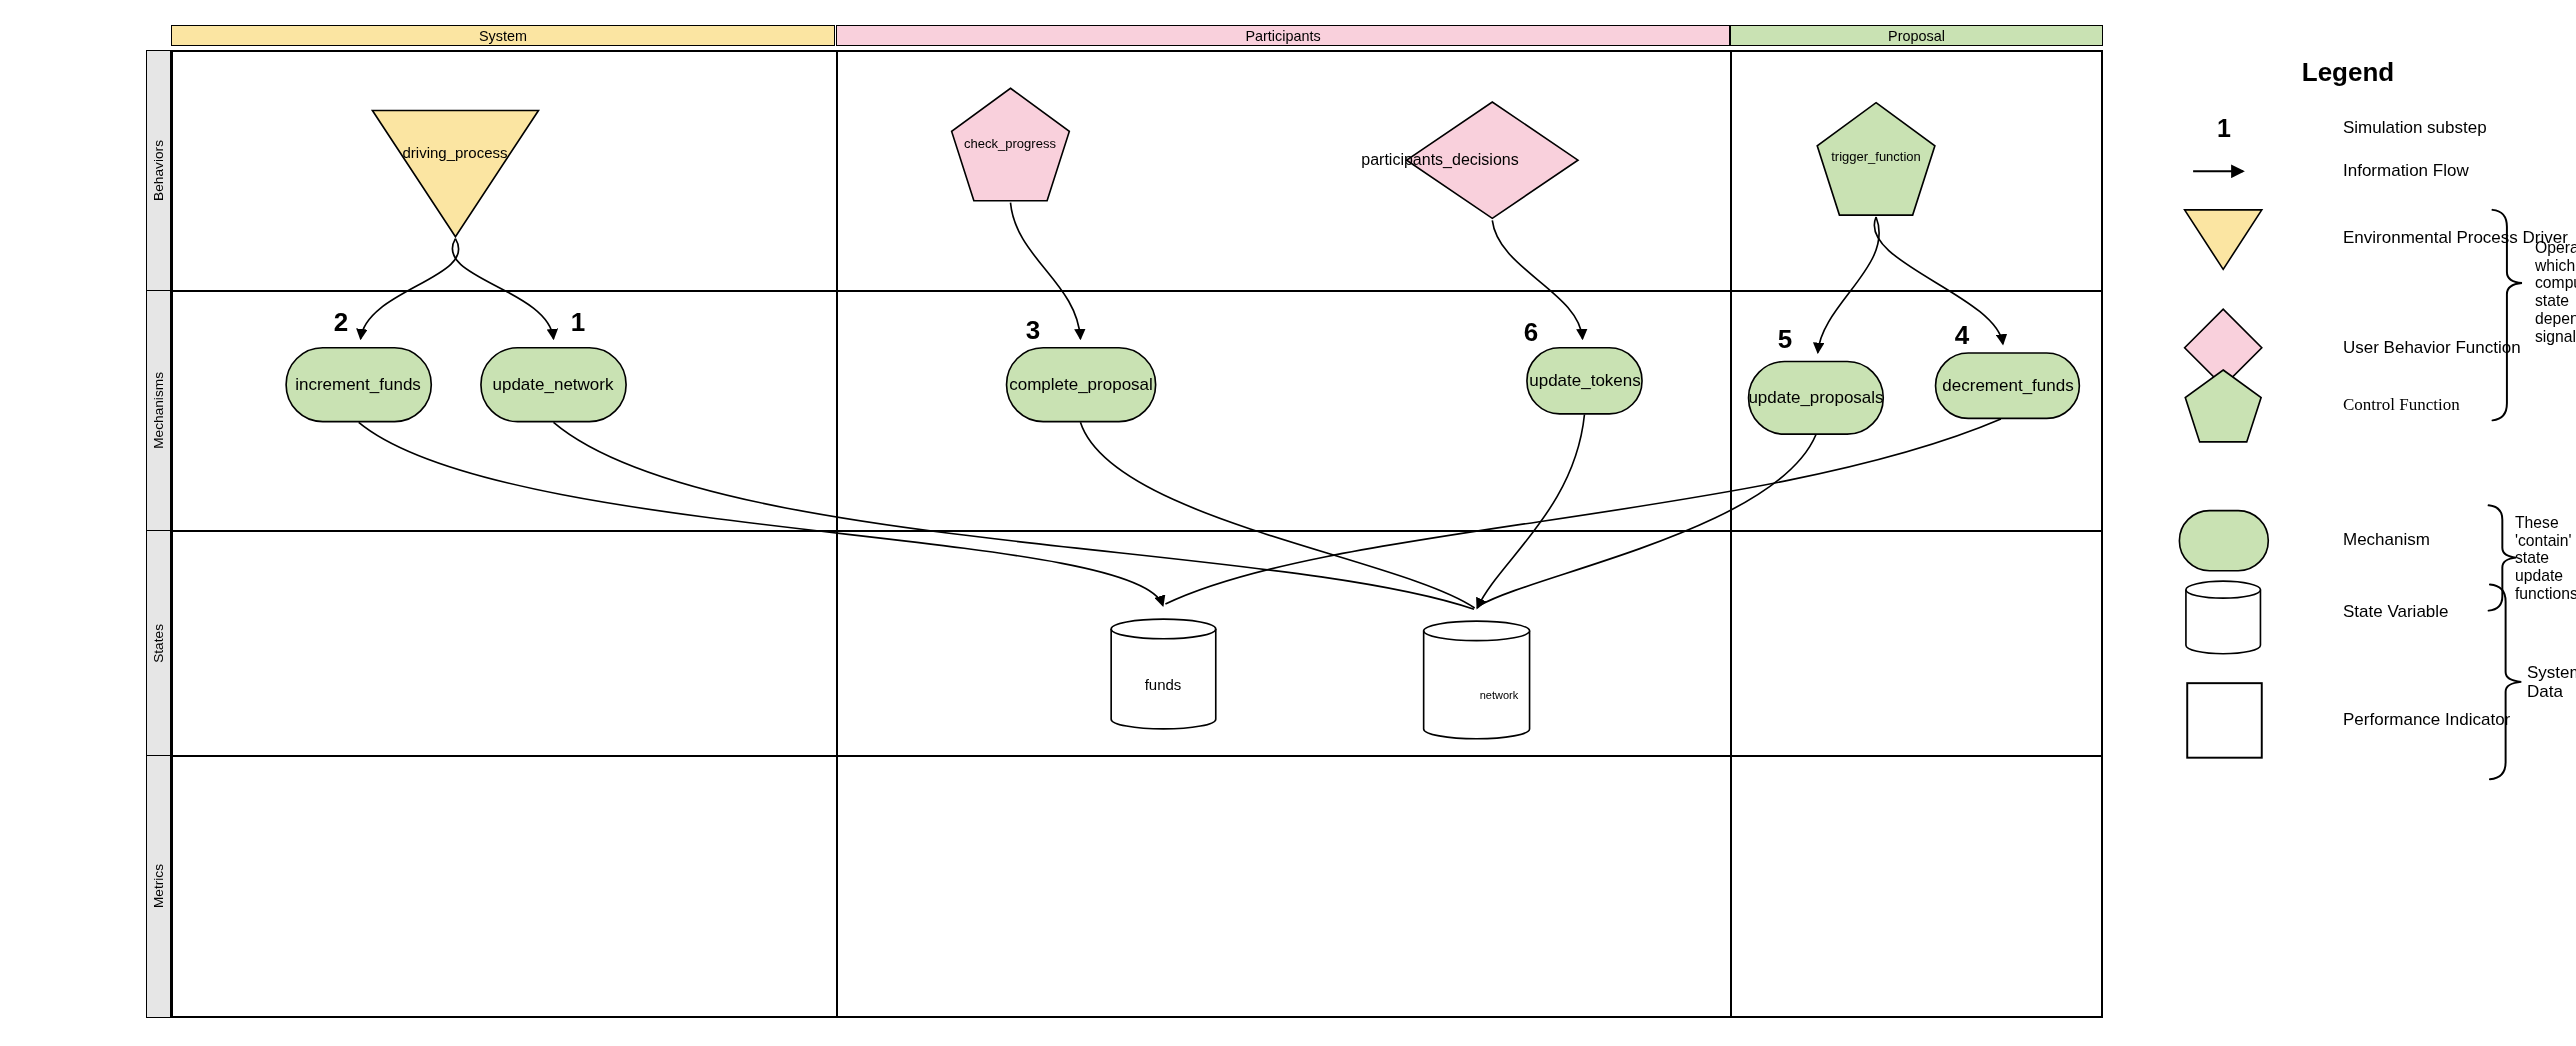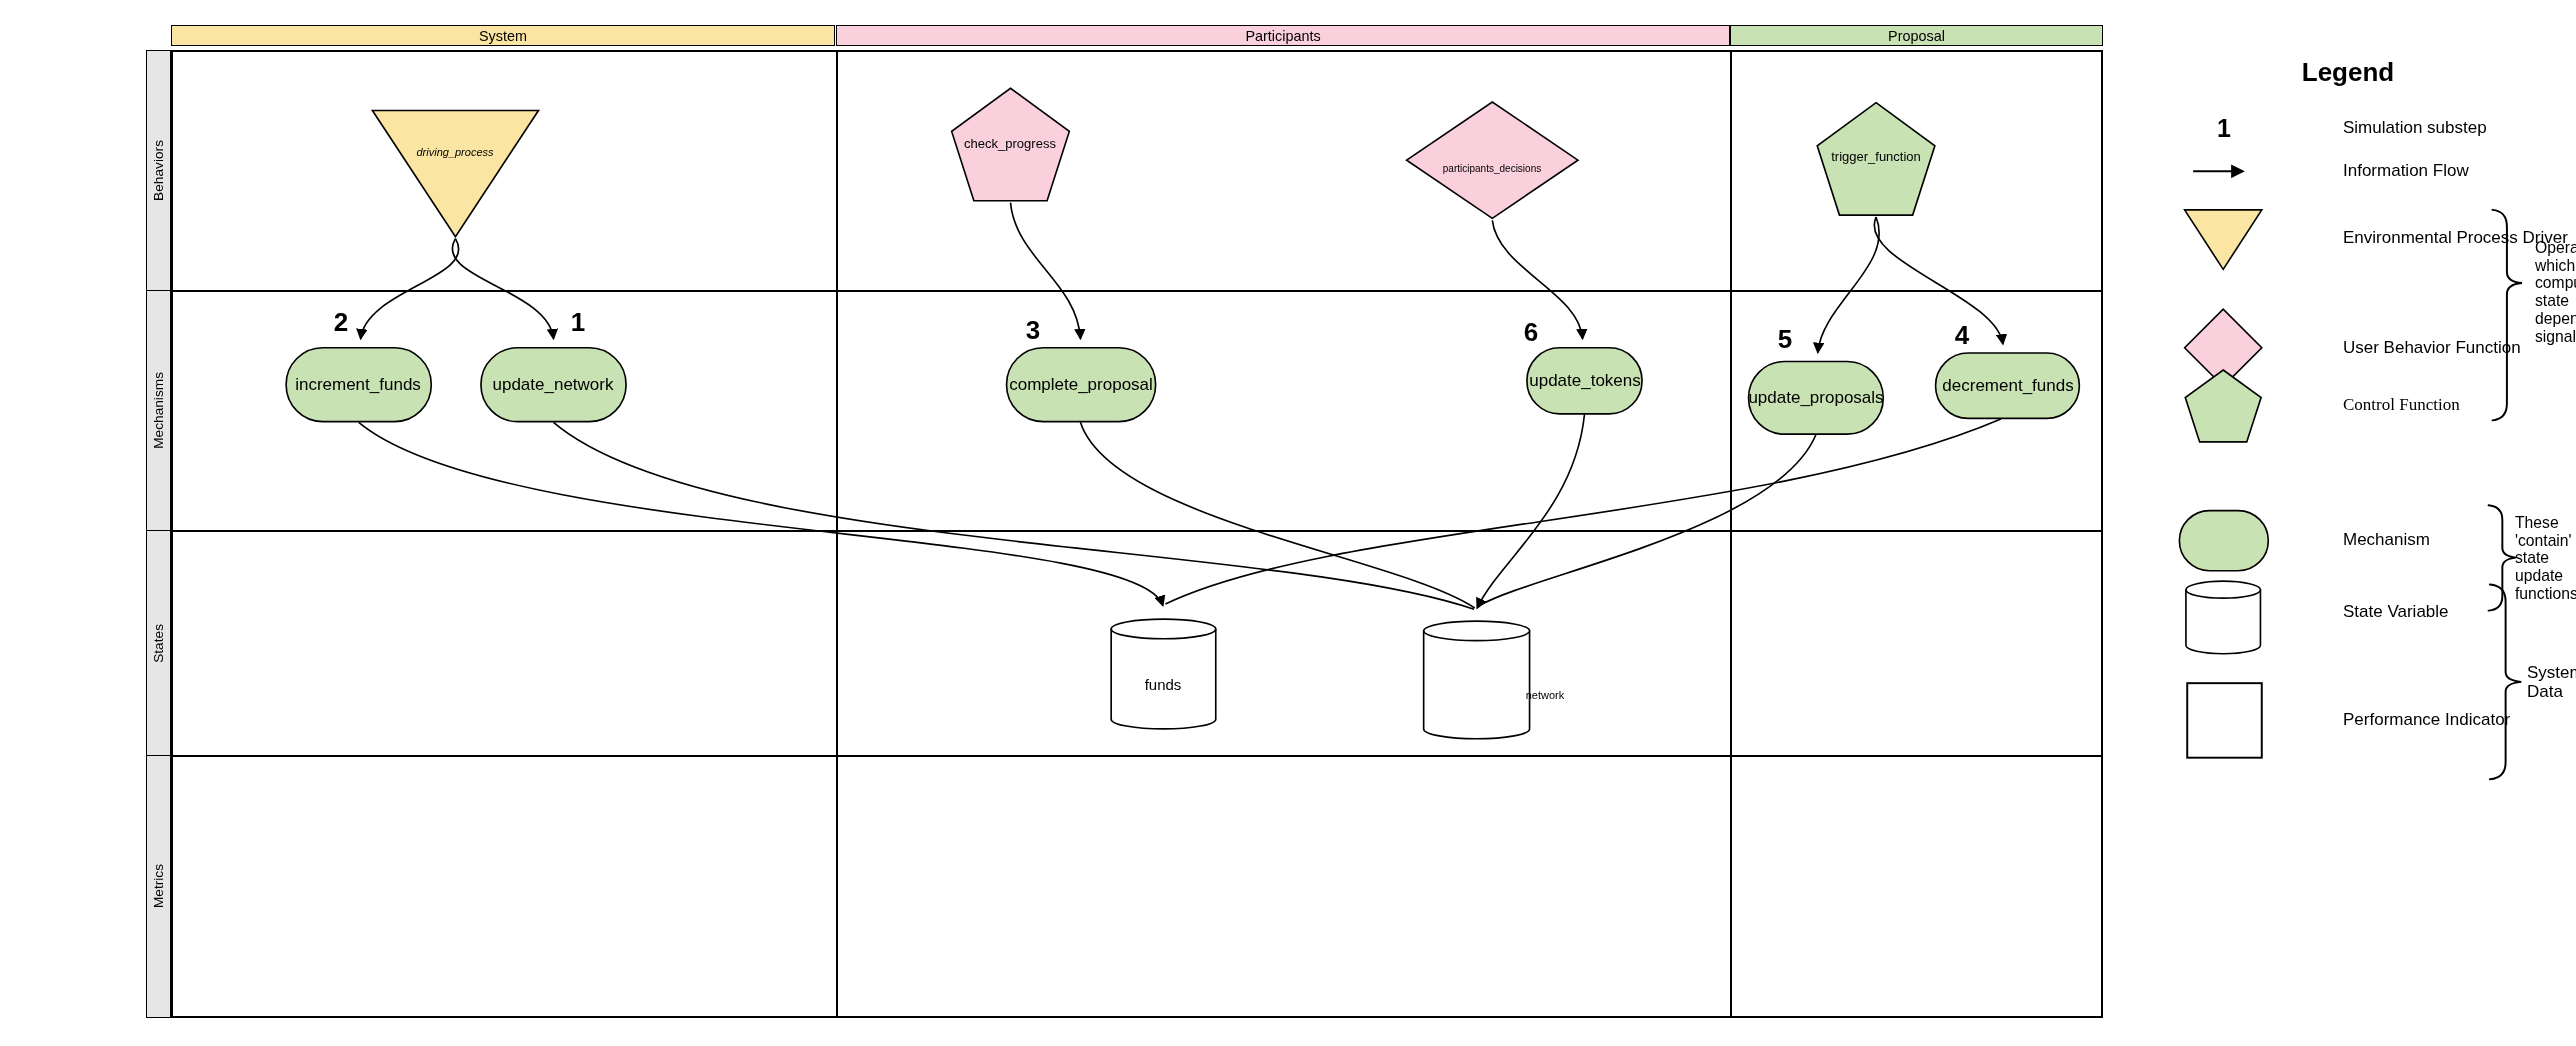--- a/index.html
+++ b/index.html
@@ -113,32 +113,32 @@
   </g>
   <rect x="3345" y="1045" width="114" height="114" fill="#fff" stroke="#000" stroke-width="3"></rect>
 
   <g fill="none" stroke="#000" stroke-width="3" stroke-linecap="round">
     <path d="M3812,321 Q3834,323 3834,347 L3834,416 Q3834,431 3857,433 Q3834,435 3834,450 L3834,617 Q3834,641 3812,643"></path>
     <path d="M3806,773 Q3827,775 3827,795 L3827,838 Q3827,851 3848,853 Q3827,855 3827,868 L3827,912 Q3827,932 3806,934"></path>
     <path d="M3808,894 Q3832,896 3832,920 L3832,1028 Q3832,1041 3856,1043 Q3832,1045 3832,1058 L3832,1166 Q3832,1190 3808,1192"></path>
   </g>
 </svg>
 
-<div class="nlabel" style="left:455px;top:152px;font-size:11px;font-style:italic;">driving_process</div>
+<div class="nlabel" style="left:455px;top:152px;font-size:15px;">driving_process</div>
 <div class="nlabel big" style="left:1010px;top:143px;">check_progress</div>
-<div class="nlabel" style="left:1492px;top:160px;font-size:10px;margin-top:8px;">participants_decisions</div>
+<div class="nlabel" style="left:1440px;top:160px;font-size:16px;">participants_decisions</div>
 <div class="nlabel big" style="left:1876px;top:156px;">trigger_function</div>
 <div class="nlabel" style="left:358px;top:385px;">increment_funds</div>
 <div class="nlabel" style="left:553px;top:385px;">update_network</div>
 <div class="nlabel" style="left:1081px;top:385px;">complete_proposal</div>
 <div class="nlabel" style="left:1585px;top:381px;">update_tokens</div>
 <div class="nlabel" style="left:1816px;top:398px;">update_proposals</div>
 <div class="nlabel" style="left:2008px;top:386px;">decrement_funds</div>
 <div class="nlabel" style="left:1163px;top:684px;font-size:15px;">funds</div>
-<div class="nlabel" style="left:1545px;top:695px;font-size:11px;">network</div>
+<div class="nlabel" style="left:1499px;top:695px;font-size:11px;">network</div>
 
 <div class="substep" style="left:578px;top:322px;">1</div>
 <div class="substep" style="left:341px;top:322px;">2</div>
 <div class="substep" style="left:1033px;top:330px;">3</div>
 <div class="substep" style="left:1962px;top:335px;">4</div>
 <div class="substep" style="left:1785px;top:339px;">5</div>
 <div class="substep" style="left:1531px;top:332px;">6</div>
 
 <div class="legend-title" style="left:2348px;top:52px;margin-top:20px;">Legend</div>
 <div class="legend-sample-number" style="left:2224px;top:128px;">1</div>

